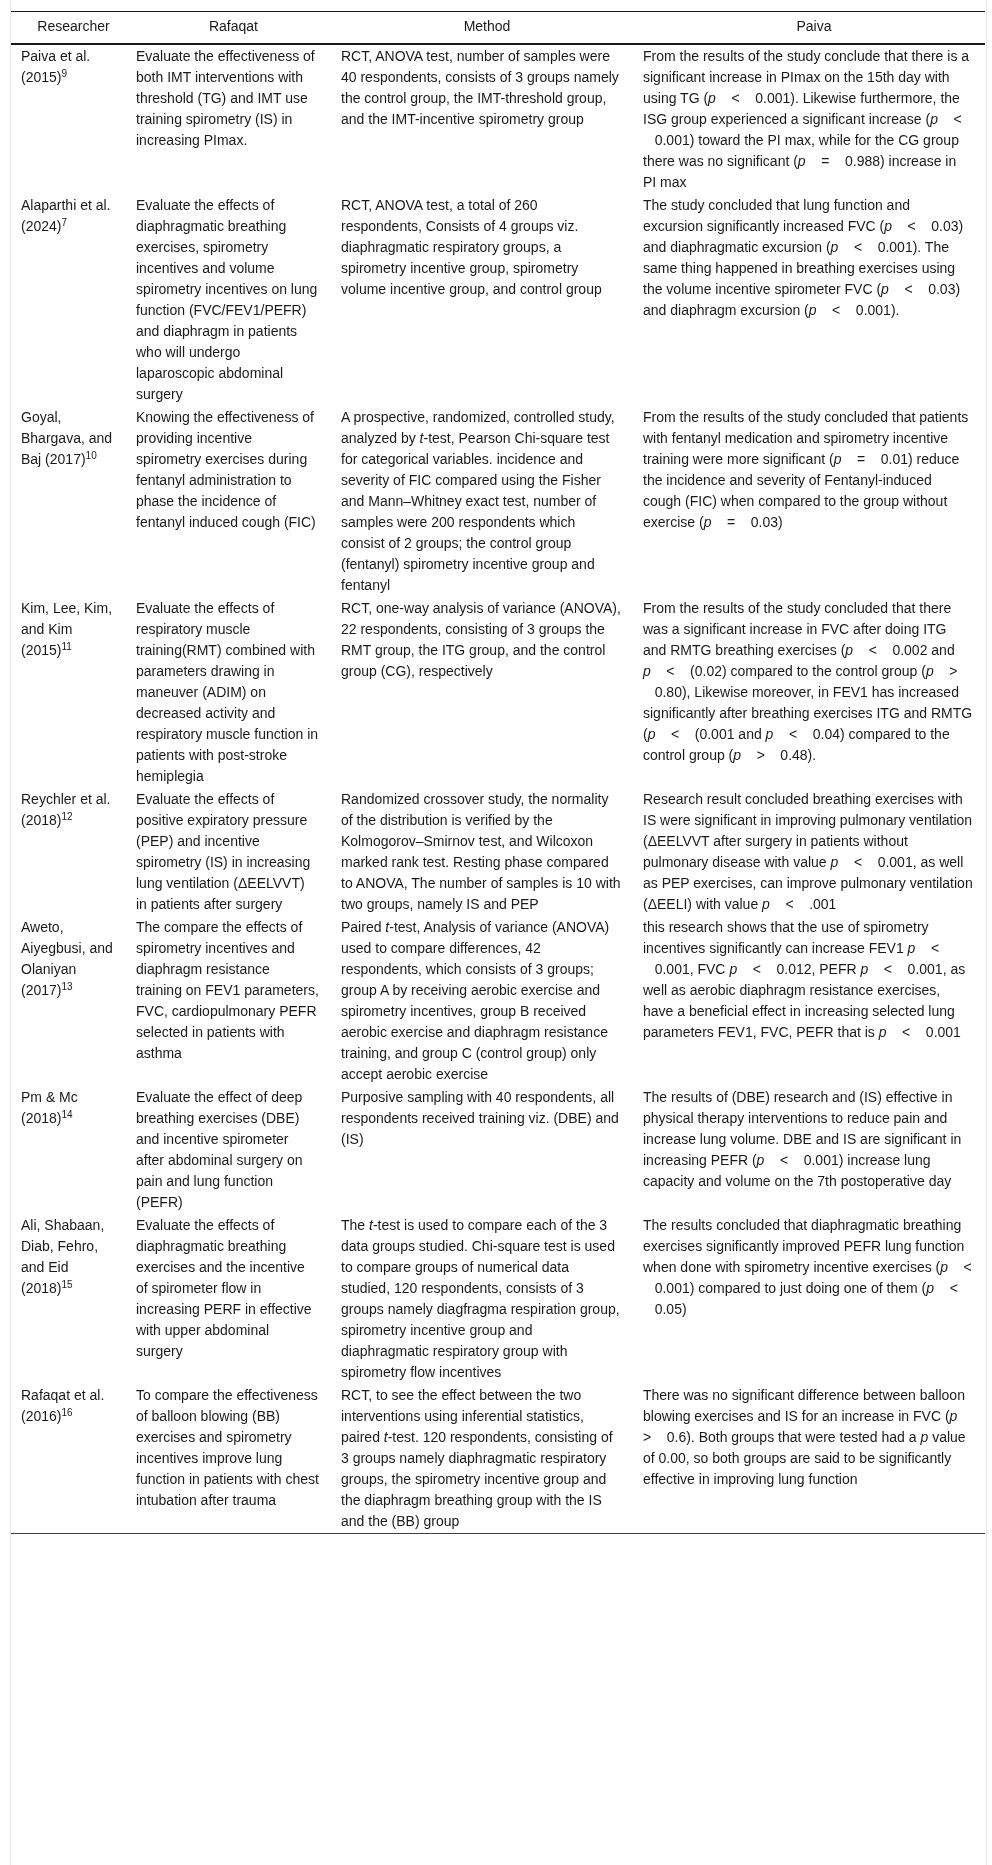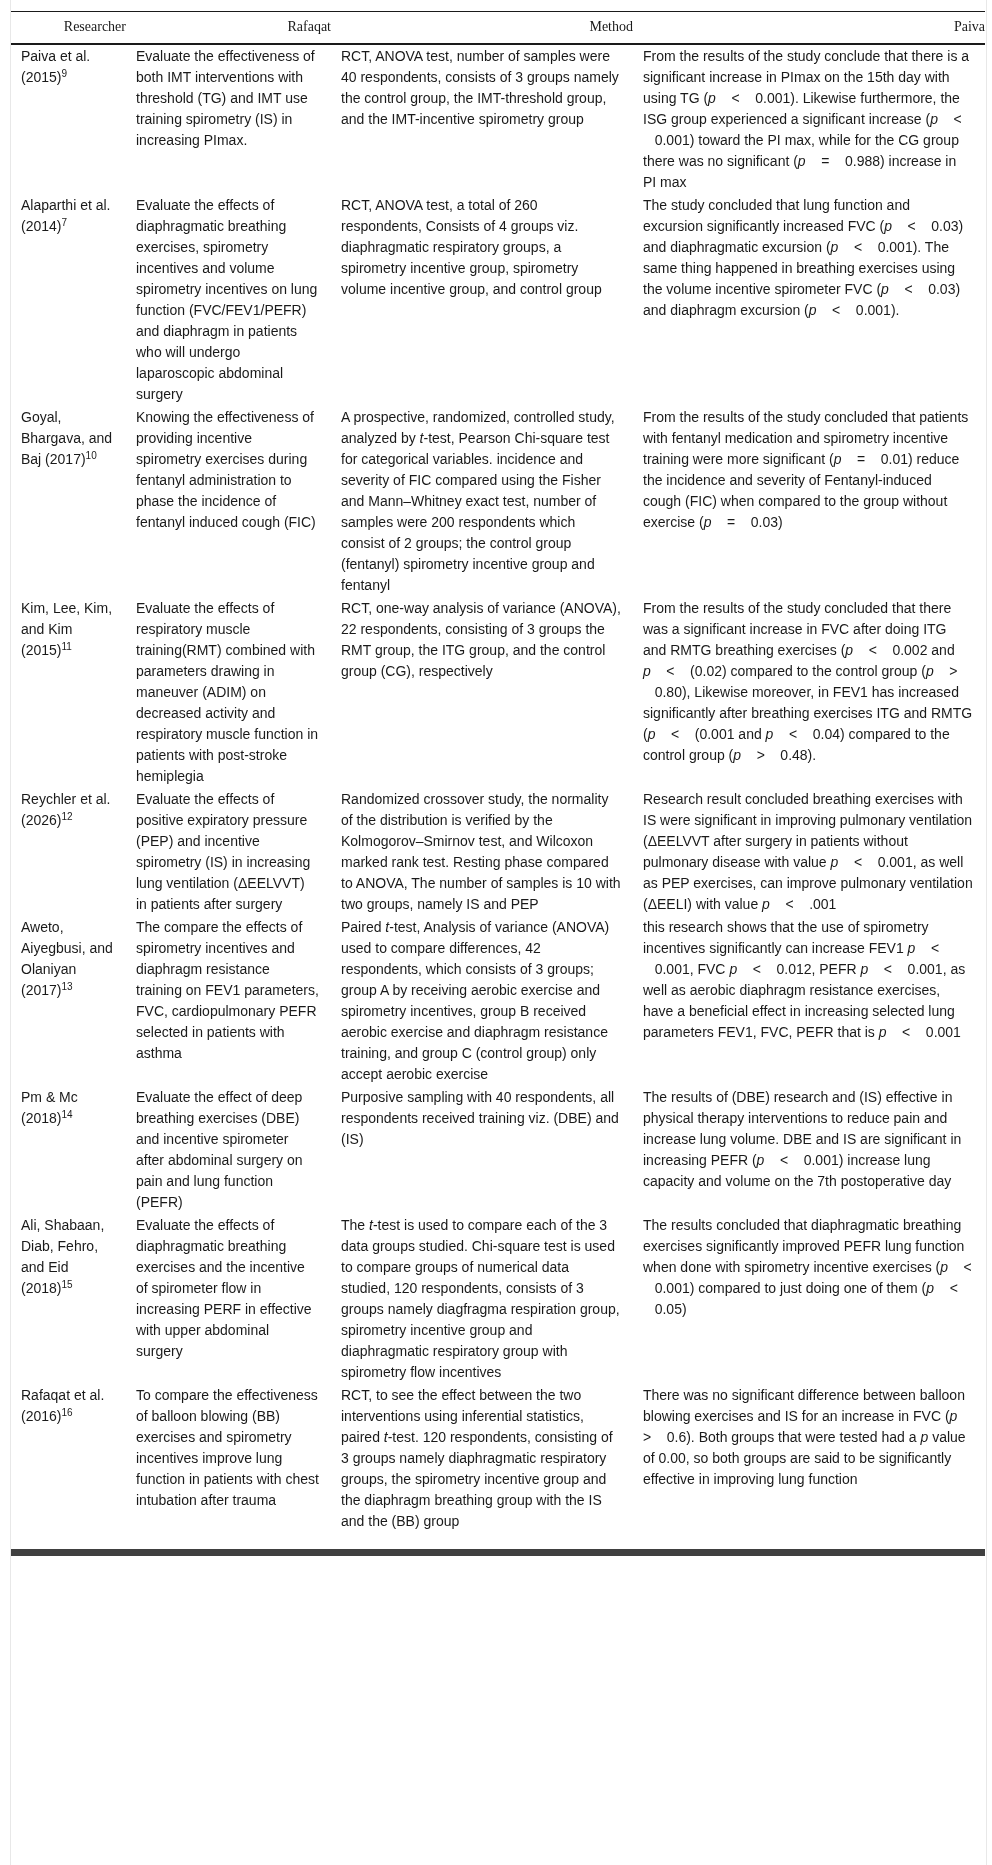--- a/index.html
+++ b/index.html
@@ -6,25 +6,25 @@
   body { width: 992px; height: 1865px; overflow: hidden; position: relative;
          font-family: "Liberation Sans", sans-serif; color: #1a1a1a; font-size: 14px; }
   .frame { position: absolute; left: 10px; top: 0; width: 975px; height: 1865px;
            border-left: 1px solid #e8e8e8; border-right: 1px solid #e8e8e8; }
   table.rt { position: absolute; left: 11px; top: 11px; width: 974px; border-collapse: collapse;
              table-layout: fixed; line-height: 21px; }
   table.rt col.c1 { width: 115px; }
   table.rt col.c2 { width: 205px; }
   table.rt col.c3 { width: 302px; }
   table.rt col.c4 { width: 352px; }
-  thead th { text-align: right; font-weight: normal; padding: 4px 0 6px 10px; vertical-align: top;
-             border-top: 1px solid #1a1a1a; border-bottom: 2px solid #1a1a1a; font-family: Liberation Serif, serif; }
+  thead th { text-align: center; font-weight: normal; padding: 4px 0 6px 10px; vertical-align: top;
+             border-top: 1px solid #1a1a1a; border-bottom: 2px solid #1a1a1a; }
   tbody td { vertical-align: top; padding: 1px 12px 1px 10px; }
   tbody tr td { padding-bottom: 1px; }
-  tbody tr.last td { border-bottom: 7px solid #404040; padding-bottom: 17px; margin-top: 44px; }
+  tbody tr.last td { border-bottom: 1px solid #404040; padding-bottom: 1px; margin-top: 44px; }
   sup { font-size: 10px; line-height: 0; vertical-align: 5px; }
   i { font-style: italic; }
 </style>
 </head>
 <body>
 
 <div class="frame"></div>
 
 <table class="rt">
   <colgroup>
@@ -42,39 +42,39 @@
     </tr>
   </thead>
   <tbody id="tbody">
       <tr>
         <td><span>Paiva et al. (2015)</span><sup>9</sup></td>
         <td><span>Evaluate the effectiveness of both IMT interventions with threshold (TG) and IMT use training spirometry (IS) in increasing PImax.</span></td>
         <td><span>RCT, ANOVA test, number of samples were 40 respondents, consists of 3 groups namely the control group, the IMT-threshold group, and the IMT-incentive spirometry group</span></td>
         <td><span>From the results of the study conclude that there is a significant increase in PImax on the 15th day with using TG (<i>p</i>&nbsp;&nbsp;&nbsp; &lt; &nbsp;&nbsp;&nbsp;0.001). Likewise furthermore, the ISG group experienced a significant increase (<i>p</i>&nbsp;&nbsp;&nbsp; &lt; &nbsp;&nbsp;&nbsp;0.001) toward the PI max, while for the CG group there was no significant (<i>p</i>&nbsp;&nbsp;&nbsp; = &nbsp;&nbsp;&nbsp;0.988) increase in PI max</span></td>
       </tr>
       <tr>
-        <td><span>Alaparthi et al. (2014)</span><sup>7</sup></td>
+        <td><span>Alaparthi et al. (2024)</span><sup>7</sup></td>
         <td><span>Evaluate the effects of diaphragmatic breathing exercises, spirometry incentives and volume spirometry incentives on lung function (FVC/FEV1/PEFR) and diaphragm in patients who will undergo laparoscopic abdominal surgery</span></td>
         <td><span>RCT, ANOVA test, a total of 260 respondents, Consists of 4 groups viz. diaphragmatic respiratory groups, a spirometry incentive group, spirometry volume incentive group, and control group</span></td>
         <td><span>The study concluded that lung function and excursion significantly increased FVC (<i>p</i>&nbsp;&nbsp;&nbsp; &lt; &nbsp;&nbsp;&nbsp;0.03) and diaphragmatic excursion (<i>p</i>&nbsp;&nbsp;&nbsp; &lt; &nbsp;&nbsp;&nbsp;0.001). The same thing happened in breathing exercises using the volume incentive spirometer FVC (<i>p</i>&nbsp;&nbsp;&nbsp; &lt; &nbsp;&nbsp;&nbsp;0.03) and diaphragm excursion (<i>p</i>&nbsp;&nbsp;&nbsp; &lt; &nbsp;&nbsp;&nbsp;0.001).</span></td>
       </tr>
       <tr>
         <td><span>Goyal, Bhargava, and Baj (2017)</span><sup>10</sup></td>
         <td><span>Knowing the effectiveness of providing incentive spirometry exercises during fentanyl administration to phase the incidence of fentanyl induced cough (FIC)</span></td>
         <td><span>A prospective, randomized, controlled study, analyzed by <i>t</i>-test, Pearson Chi-square test for categorical variables. incidence and severity of FIC compared using the Fisher and Mann–Whitney exact test, number of samples were 200 respondents which consist of 2 groups; the control group (fentanyl) spirometry incentive group and fentanyl</span></td>
         <td><span>From the results of the study concluded that patients with fentanyl medication and spirometry incentive training were more significant (<i>p</i>&nbsp;&nbsp;&nbsp; = &nbsp;&nbsp;&nbsp;0.01) reduce the incidence and severity of Fentanyl-induced cough (FIC) when compared to the group without exercise (<i>p</i>&nbsp;&nbsp;&nbsp; = &nbsp;&nbsp;&nbsp;0.03)</span></td>
       </tr>
       <tr>
         <td><span>Kim, Lee, Kim, and Kim (2015)</span><sup>11</sup></td>
         <td><span>Evaluate the effects of respiratory muscle training(RMT) combined with parameters drawing in maneuver (ADIM) on decreased activity and respiratory muscle function in patients with post-stroke hemiplegia</span></td>
         <td><span>RCT, one-way analysis of variance (ANOVA), 22 respondents, consisting of 3 groups the RMT group, the ITG group, and the control group (CG), respectively</span></td>
         <td><span>From the results of the study concluded that there was a significant increase in FVC after doing ITG and RMTG breathing exercises (<i>p</i>&nbsp;&nbsp;&nbsp; &lt; &nbsp;&nbsp;&nbsp;0.002 and <i>p</i>&nbsp;&nbsp;&nbsp; &lt; &nbsp;&nbsp;&nbsp;(0.02) compared to the control group (<i>p</i>&nbsp;&nbsp;&nbsp; &gt; &nbsp;&nbsp;&nbsp;0.80), Likewise moreover, in FEV1 has increased significantly after breathing exercises ITG and RMTG (<i>p</i>&nbsp;&nbsp;&nbsp; &lt; &nbsp;&nbsp;&nbsp;(0.001 and <i>p</i>&nbsp;&nbsp;&nbsp; &lt; &nbsp;&nbsp;&nbsp;0.04) compared to the control group (<i>p</i>&nbsp;&nbsp;&nbsp; &gt; &nbsp;&nbsp;&nbsp;0.48).</span></td>
       </tr>
       <tr>
-        <td><span>Reychler et al. (2026)</span><sup>12</sup></td>
+        <td><span>Reychler et al. (2018)</span><sup>12</sup></td>
         <td><span>Evaluate the effects of positive expiratory pressure (PEP) and incentive spirometry (IS) in increasing lung ventilation (ΔEELVVT) in patients after surgery</span></td>
         <td><span>Randomized crossover study, the normality of the distribution is verified by the Kolmogorov–Smirnov test, and Wilcoxon marked rank test. Resting phase compared to ANOVA, The number of samples is 10 with two groups, namely IS and PEP</span></td>
         <td><span>Research result concluded breathing exercises with IS were significant in improving pulmonary ventilation (ΔEELVVT after surgery in patients without pulmonary disease with value <i>p</i>&nbsp;&nbsp;&nbsp; &lt; &nbsp;&nbsp;&nbsp;0.001, as well as PEP exercises, can improve pulmonary ventilation (ΔEELI) with value <i>p</i>&nbsp;&nbsp;&nbsp; &lt; &nbsp;&nbsp;&nbsp;.001</span></td>
       </tr>
       <tr>
         <td><span>Aweto, Aiyegbusi, and Olaniyan (2017)</span><sup>13</sup></td>
         <td><span>The compare the effects of spirometry incentives and diaphragm resistance training on FEV1 parameters, FVC, cardiopulmonary PEFR selected in patients with asthma</span></td>
         <td><span>Paired <i>t</i>-test, Analysis of variance (ANOVA) used to compare differences, 42 respondents, which consists of 3 groups; group A by receiving aerobic exercise and spirometry incentives, group B received aerobic exercise and diaphragm resistance training, and group C (control group) only accept aerobic exercise</span></td>
         <td><span>this research shows that the use of spirometry incentives significantly can increase FEV1 <i>p</i>&nbsp;&nbsp;&nbsp; &lt; &nbsp;&nbsp;&nbsp;0.001, FVC <i>p</i>&nbsp;&nbsp;&nbsp; &lt; &nbsp;&nbsp;&nbsp;0.012, PEFR <i>p</i>&nbsp;&nbsp;&nbsp; &lt; &nbsp;&nbsp;&nbsp;0.001, as well as aerobic diaphragm resistance exercises, have a beneficial effect in increasing selected lung parameters FEV1, FVC, PEFR that is <i>p</i>&nbsp;&nbsp;&nbsp; &lt; &nbsp;&nbsp;&nbsp;0.001</span></td>
       </tr>

